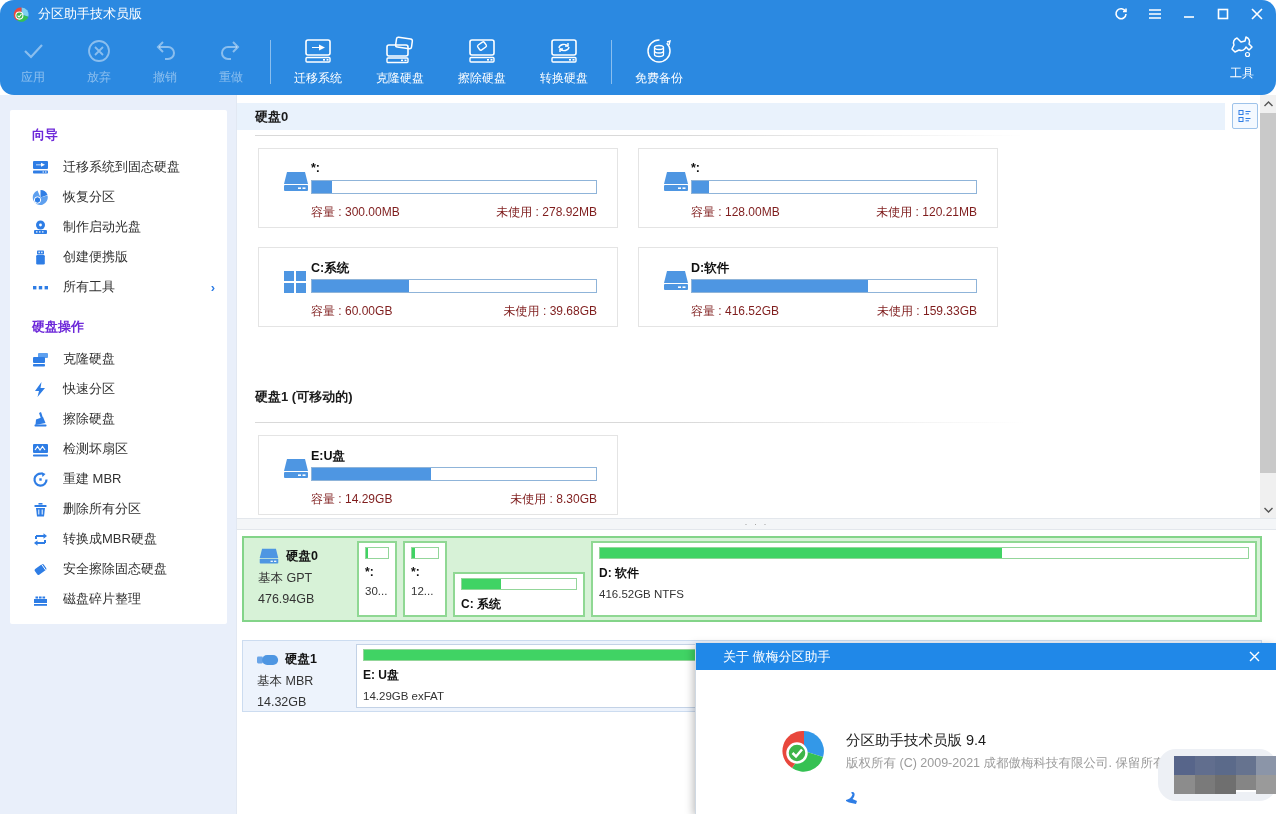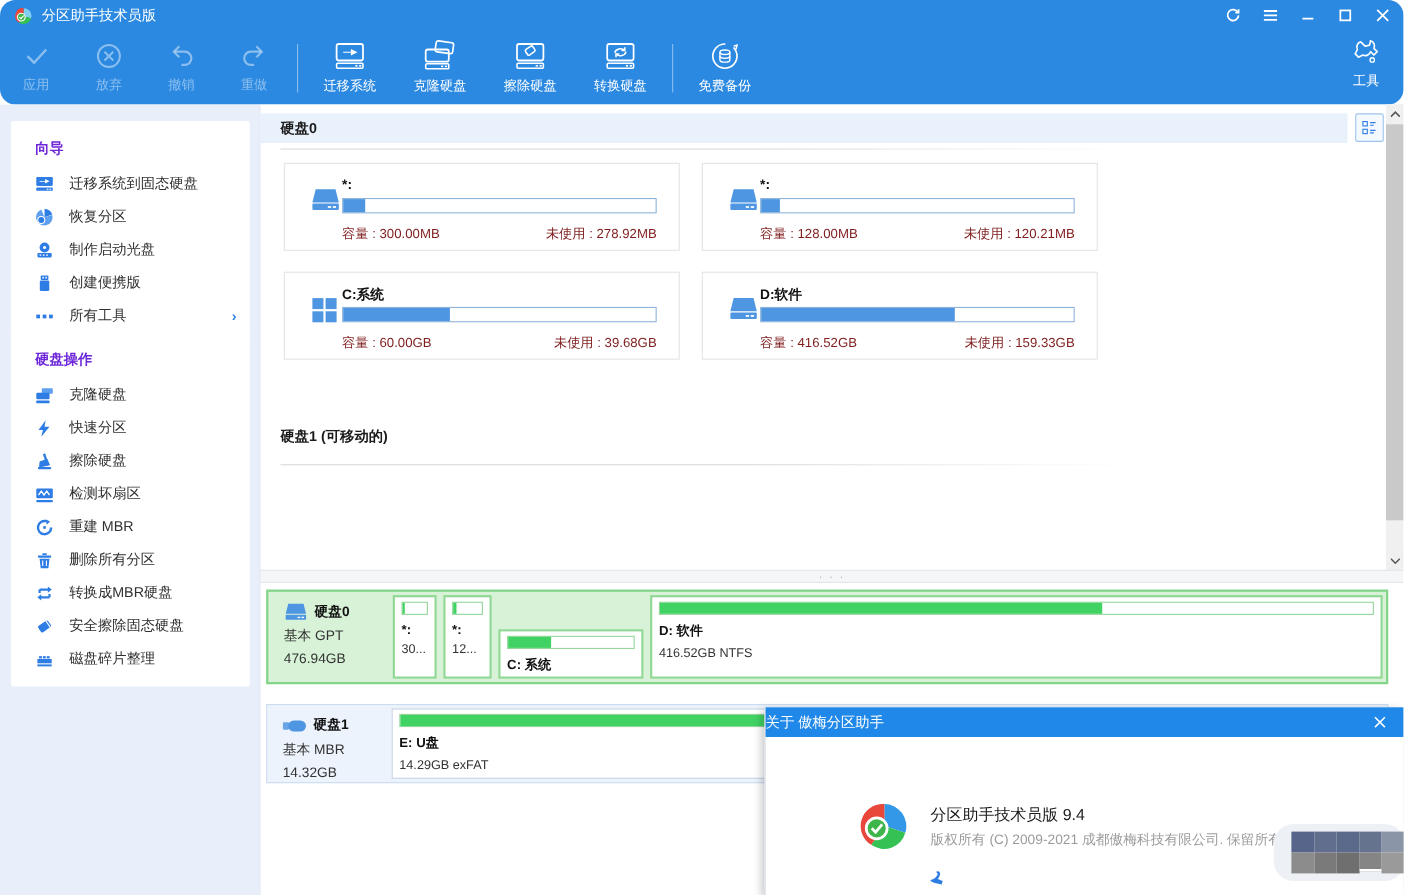--- a/index.html
+++ b/index.html
@@ -65,21 +65,21 @@
   .pblock { background:#fff; margin:3px; padding:4px 6px 0 6px; overflow:hidden; }
   #diskrow0 .pblock { border:2px solid #8fd893; }
   #diskrow1 .pblock { border:1px solid #c3d2e6; }
   .pbar { height:12px; border:1px solid #93d69a; background:#fff; margin-bottom:6px; }
   .pbar i { display:block; height:100%; background:#40d364; }
   .ptitle { font-size:12px; font-weight:bold; color:#111; white-space:nowrap; }
   .psize { font-size:11.5px; color:#333; margin-top:6px; white-space:nowrap; }
 
   
   #dialog { position:absolute; left:695px; top:643px; width:581px; height:171px; background:#fff; box-shadow:-2px 2px 8px rgba(0,0,0,.25); border-left:1px solid #cfd8e2; }
-  #dlg-titlebar { position:absolute; left:0; top:0; right:0; height:27px; background:#2088e8; color:#fff; font-size:13px; display:flex; align-items:center; padding-left:0; }
+  #dlg-titlebar { position:absolute; left:0; top:0; right:0; height:27px; background:#2088e8; color:#fff; font-size:13px; display:flex; align-items:center; padding-left:27px; }
   #dlg-close { position:absolute; right:8px; top:0; width:28px; height:27px; display:flex; align-items:center; justify-content:center; }
   #dlg-logo { position:absolute; left:84px; top:86px; }
   #dlg-appname { position:absolute; left:150px; top:88px; font-size:14.5px; color:#1b1b1b; }
   #dlg-copy { position:absolute; left:150px; top:112px; font-size:12.5px; color:#9b9b9b; }
   #dlg-hand { position:absolute; left:148px; top:147px; }
   #mosaic { position:absolute; left:462px; top:106px; width:119px; height:52px; background:#edf0f5; border-radius:18px; display:flex; flex-direction:column; justify-content:center; padding-left:16px; }
   #mosaic .mrow { display:flex; }
   #mosaic .mc { width:21px; height:19px; }
 </style>
 </head>
@@ -429,20 +429,36 @@
         </div>
       <div class="cmeta">
         <span><span>容量 : </span><span>416.52GB</span></span>
         <span><span>未使用 : </span><span>159.33GB</span></span>
       </div>
     </div>
 
     <div id="disk1-header">硬盘1 (可移动的)</div>
     <div class="hdr-divider" style="top:327px;"></div>
 
+    <div class="card" style="left:21px; top:340px;">
+      <svg class="cicon" width="26" height="22" viewBox="0 0 26 22">
+          <path d="M4 1h18l3 12H1z" fill="#4e96e2"></path>
+          <rect x="1" y="14" width="24" height="6" rx="1" fill="#4e96e2"></rect>
+          <rect x="15" y="16.4" width="3" height="1.6" fill="#fff"></rect>
+          <rect x="19.5" y="16.4" width="3" height="1.6" fill="#fff"></rect>
+        </svg>
+      <div class="ctitle">E:U盘</div>
+      <div class="cbar">
+          <i style="width: 42%;"></i>
+        </div>
+      <div class="cmeta">
+        <span><span>容量 : </span><span>14.29GB</span></span>
+        <span><span>未使用 : </span><span>8.30GB</span></span>
+      </div>
+    </div>
 
     <div id="vscroll">
       <div class="sbtn" style="top:0;">
         <svg width="9" height="6" viewBox="0 0 9 6">
             <path d="M0.5 5L4.5 1l4 4" stroke="#555" stroke-width="1.4" fill="none"></path>
           </svg>
       </div>
       <div id="vthumb"></div>
       <div class="sbtn" style="top:406px;">
         <svg width="9" height="6" viewBox="0 0 9 6">

